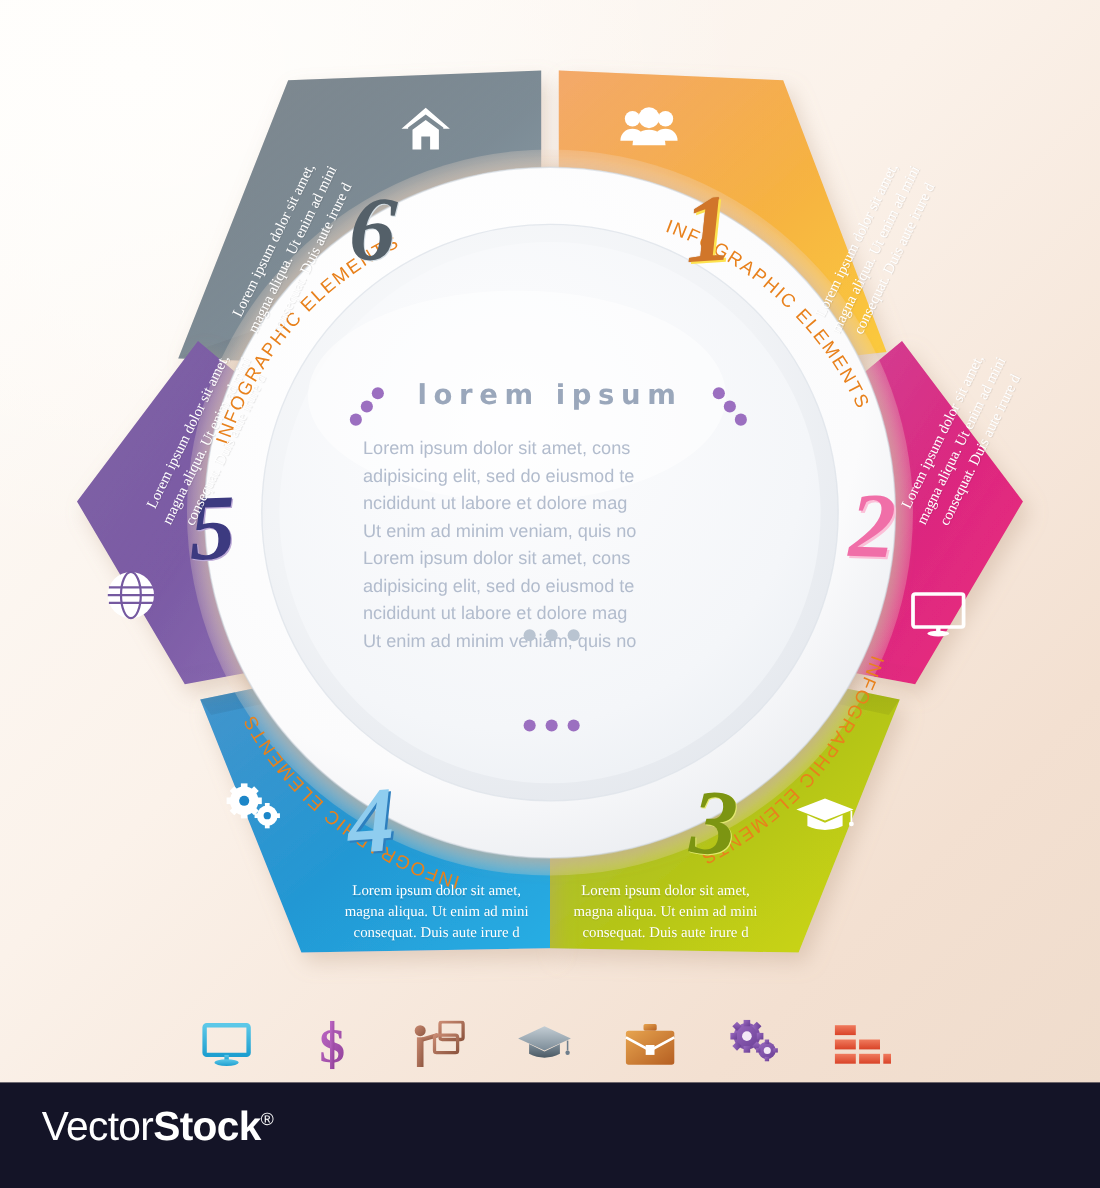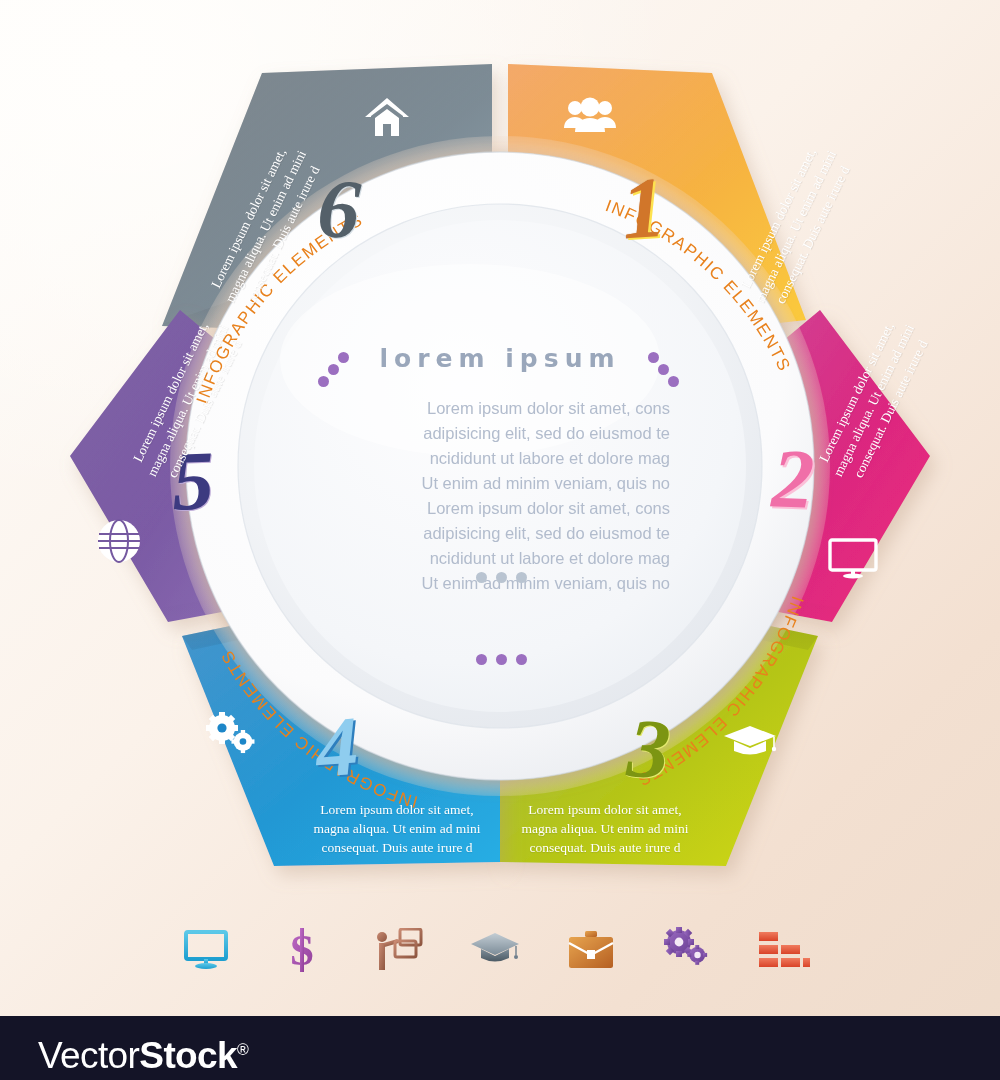--- a/index.html
+++ b/index.html
@@ -14,21 +14,21 @@
     background:
       radial-gradient(ellipse 900px 700px at 12% 6%, #fffefc 0%, rgba(255,254,252,0) 62%),
       linear-gradient(135deg,#fefdfb 0%,#fbf2ea 42%,#f3e0d1 78%,#eedbcb 100%);
   }
 
   
   #wheel{position:absolute;left:0;top:0;width:1000px;height:920px;}
 
   
   #footer{
-    position:absolute;left:0;bottom:0;width:1000px;height:64px;
+    position:absolute;left:0;bottom:0;width:1000px;height:96px;
     background:#141427;
   }
   #footer .logo{
     position:absolute;left:38px;top:19px;
     font-size:37px;color:#ffffff;letter-spacing:-0.6px;
     font-family:"Liberation Sans", sans-serif;
   }
   #footer .logo .vector{font-weight:300;}
   #footer .logo .stock{font-weight:bold;}
   #footer .logo .reg{font-size:16px;vertical-align:super;font-weight:normal;}
@@ -44,21 +44,21 @@
   }
   #iconstrip .ic{width:62px;height:60px;display:flex;align-items:center;justify-content:center;}
 
   
   .c-title{
     position:absolute;left:0;width:1000px;top:344px;text-align:center;
     font-size:25px;letter-spacing:6px;color:#9aa7bb;font-weight:bold;
     font-family:"DejaVu Sans", sans-serif;
   }
   .c-body{
-    position:absolute;left:330px;width:340px;top:396px;text-align:right;
+    position:absolute;left:330px;width:340px;top:396px;text-align:left;
     font-size:16.5px;line-height:25px;color:#b2bccd;
     font-family:"Liberation Sans", sans-serif;
   }
   .c-body div{white-space:nowrap;}
 
   
   .dot{position:absolute;border-radius:50%;}
   .dots-row{position:absolute;display:flex;gap:9px;}
   .dots-row i{width:11px;height:11px;border-radius:50%;display:block;}
 

